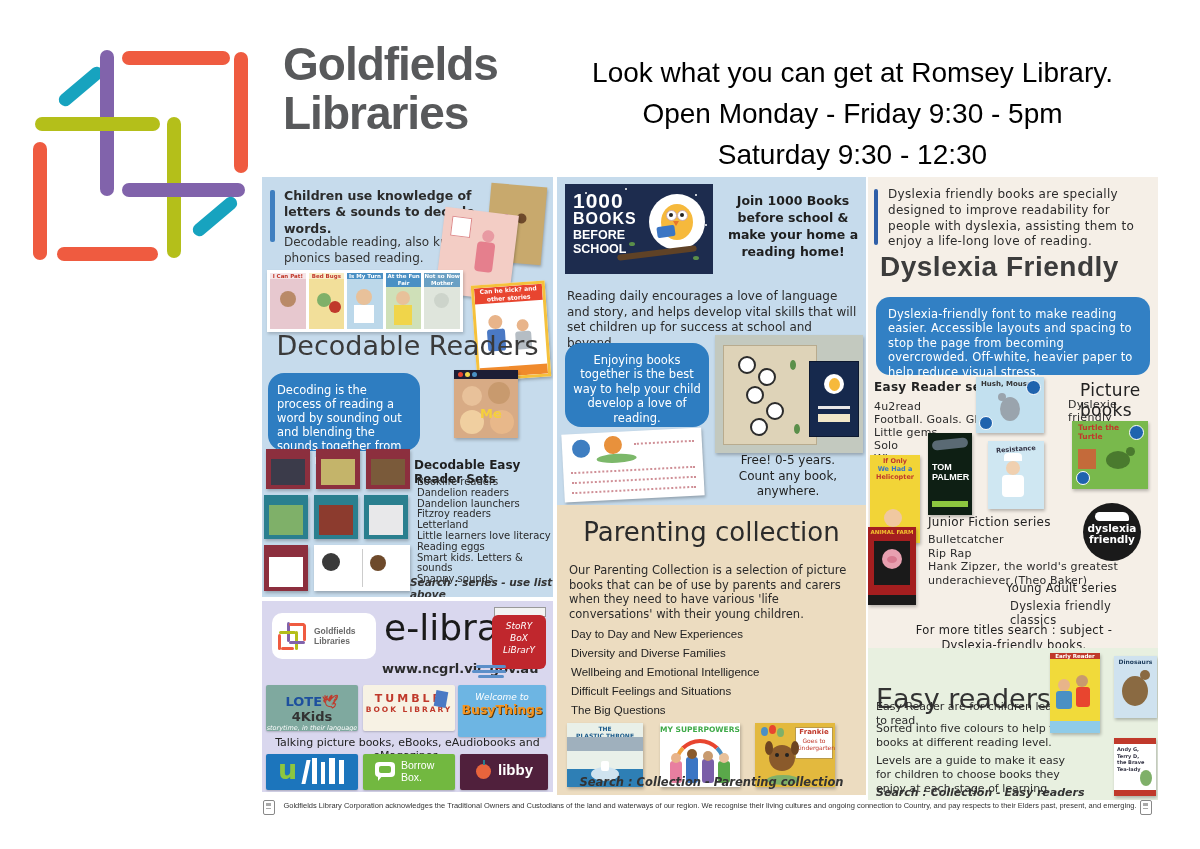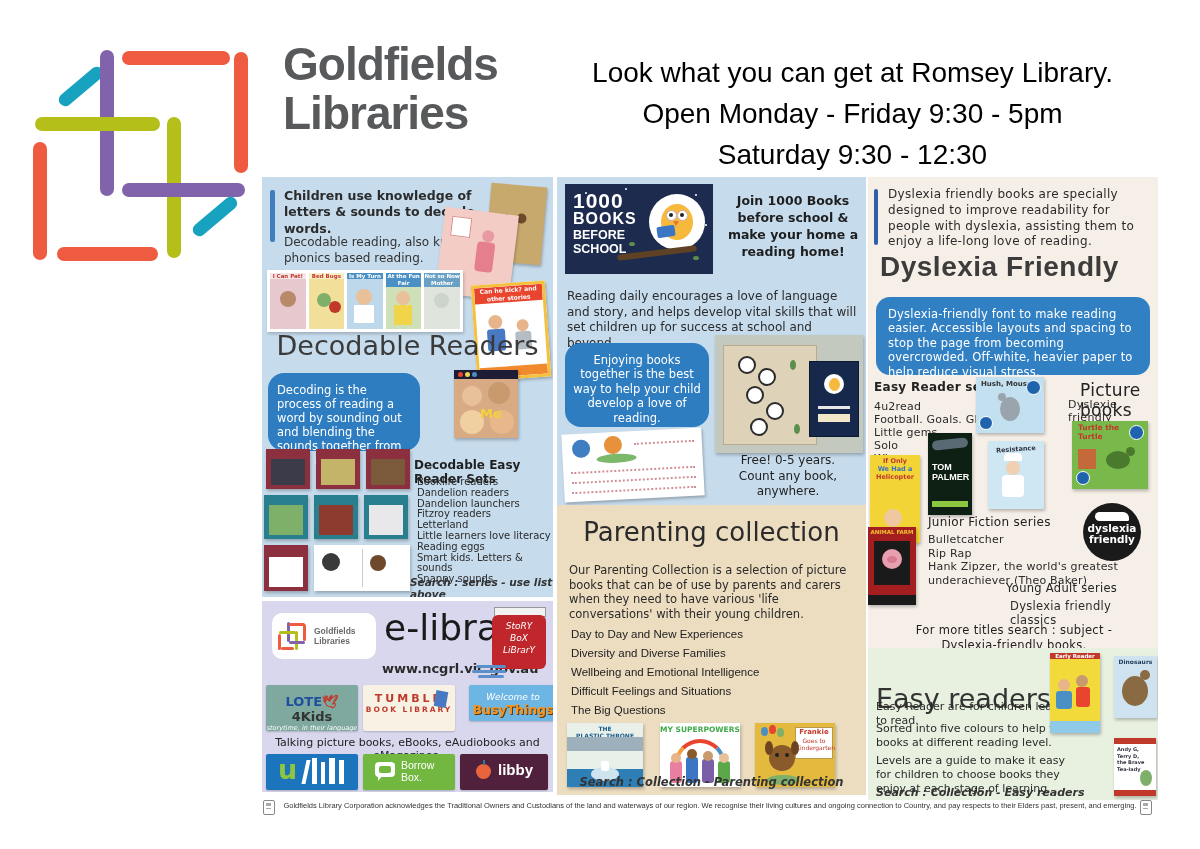--- a/index.html
+++ b/index.html
@@ -208,21 +208,21 @@
       </div>
       <div style="font-size:6.5px;color:#fff;font-style:italic;">storytime, in their language</div>
     </div>
     <div class="tile" style="left:101px;top:84px;width:92px;height:46px;background:#f7f2e4;text-align:center;">
       <div style="margin-top:7px;font-size:11px;font-weight:bold;letter-spacing:3px;">
         <span style="color:#c0392b;">TUMBLE</span>
       </div>
       <div style="font-size:7.5px;color:#c0392b;letter-spacing:2px;font-weight:bold;">BOOK LIBRARY</div>
       <div class="abs" style="right:8px;top:6px;width:12px;height:16px;background:#4a79c4;transform:rotate(10deg);"></div>
     </div>
-    <div class="tile" style="left:207px;top:84px;width:88px;height:36px;background:#6db5e3;text-align:center;">
+    <div class="tile" style="left:196px;top:84px;width:88px;height:52px;background:#6db5e3;text-align:center;">
       <div style="margin-top:7px;font-size:9px;color:#fff;font-style:italic;">Welcome to</div>
       <div style="font-size:12.5px;font-weight:bold;color:#f7941d;text-shadow:1px 1px 0 #5a3a10;">BusyThings</div>
     </div>
 
     <div class="abs" style="left:0;top:135px;width:100%;text-align:center;font-size:11px;color:#222;">Talking picture books, eBooks, eAudiobooks and eMagazines.</div>
 
     <div class="tile" style="left:4px;top:153px;width:92px;height:36px;background:#1c75bc;">
       <span style="position:absolute;left:12px;top:0px;font-size:27px;font-weight:bold;color:#8dc63f;">u</span>
       <div class="abs" style="left:38px;top:6px;width:4px;height:24px;background:#fff;transform:skewX(-12deg);"></div>
       <div class="abs" style="left:46px;top:4px;width:5px;height:26px;background:#fff;"></div>

